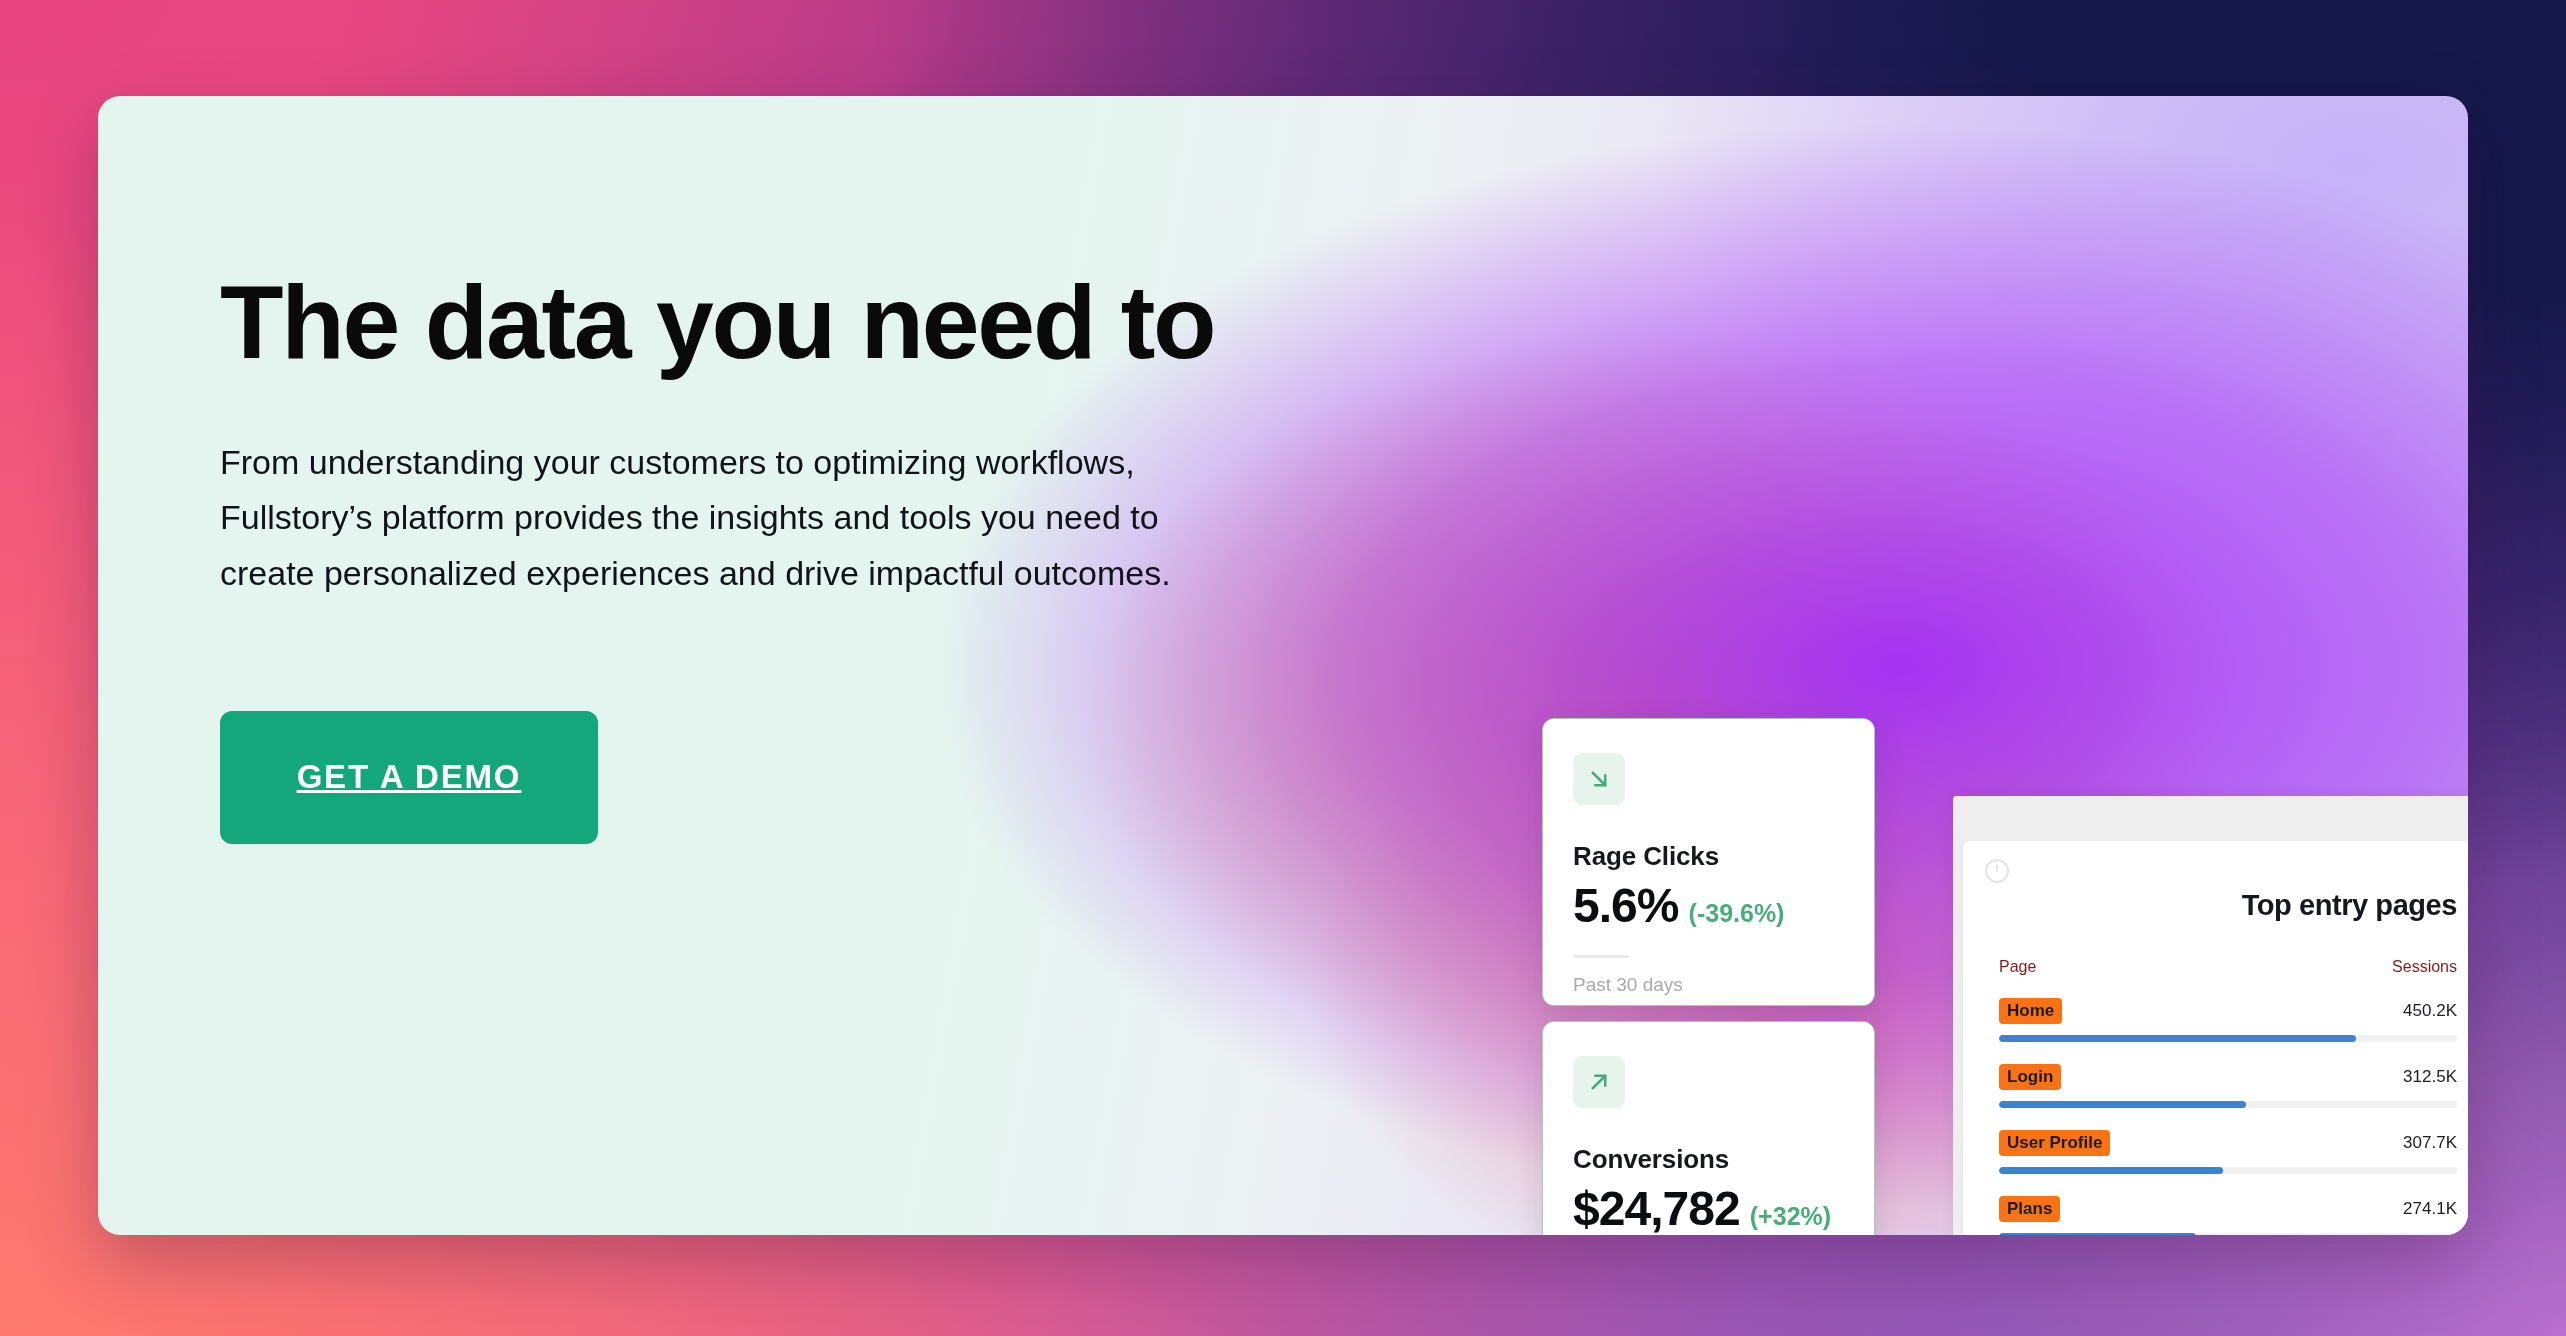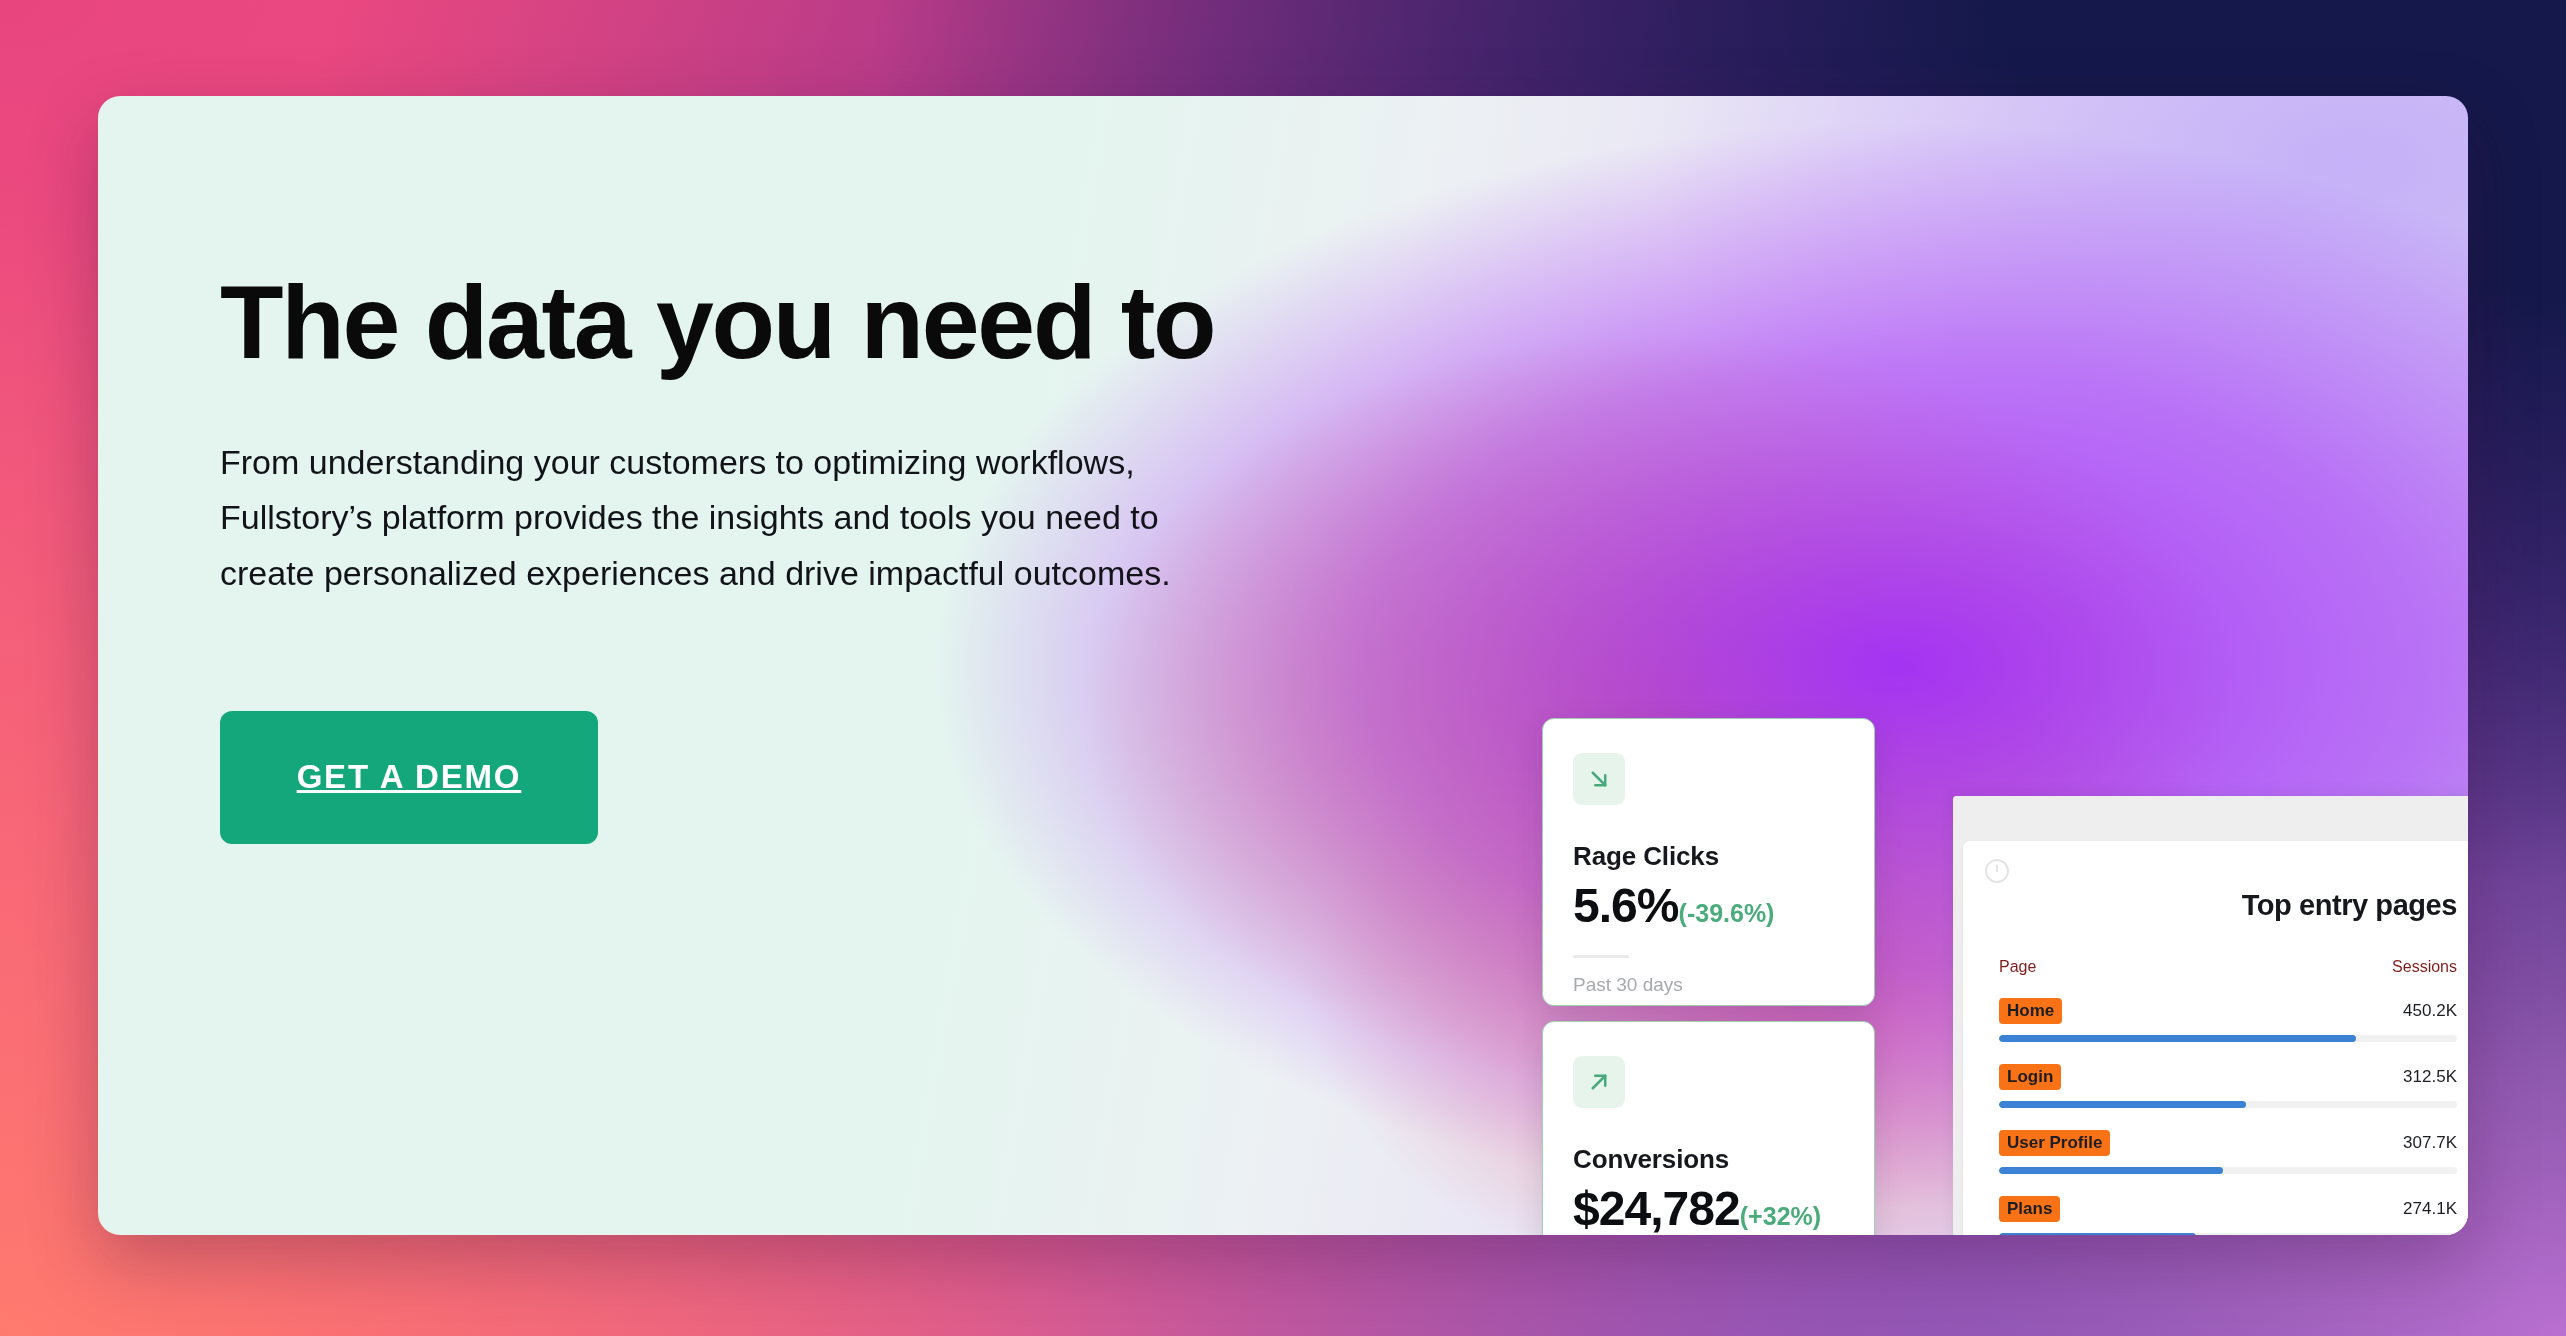--- a/index.html
+++ b/index.html
@@ -172,21 +172,21 @@
     width: 52px; height: 52px;
     background: #e7f4ec; border-radius: 9px;
     display: flex; align-items: center; justify-content: center;
   }
   .stat-icon-box svg { display: block; }
   .stat-label {
     margin-top: 36px; font-size: 26px; font-weight: bold;
     color: #16181d; letter-spacing: -0.005em;
   }
   .stat-value-row {
-    margin-top: 6px; display: flex; align-items: baseline; 
+    margin-top: 6px; display: flex; align-items: baseline; gap: 10px;
   }
   .stat-value {
     font-size: 48px; font-weight: bold; color: #0c0d10;
     letter-spacing: -0.02em;
   }
   .stat-delta { font-size: 25px; font-weight: bold; color: #4aab7b; }
   .stat-divider {
     margin-top: 22px; width: 56px; height: 3px;
     background: #e9e9ea; border-radius: 2px;
   }

